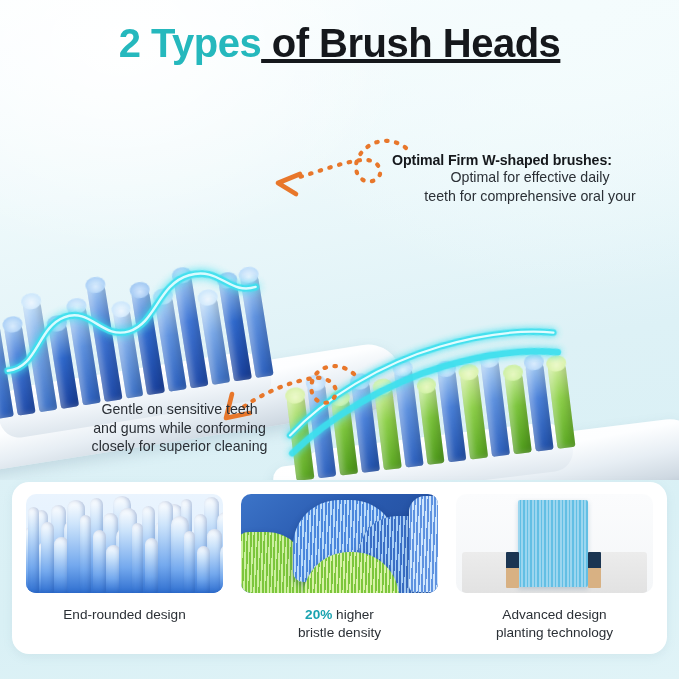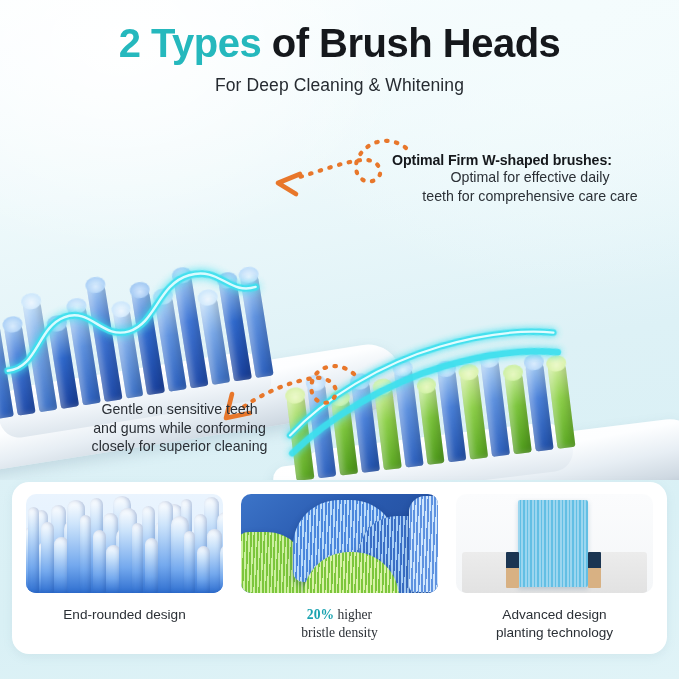--- a/index.html
+++ b/index.html
@@ -12,21 +12,21 @@
     background:
       radial-gradient(ellipse 60% 45% at 18% 6%, #ffffff 0%, rgba(255,255,255,0) 70%),
       radial-gradient(ellipse 70% 55% at 85% 2%, #f4fcfd 0%, rgba(244,252,253,0) 75%),
       linear-gradient(170deg,#fbfeff 0%, #eef9fb 26%, #ddf1f6 55%, #d9f0f5 78%, #e0f3f7 100%);
   }
 
   
   #header{position:absolute;left:0;top:22px;width:679px;text-align:center;}
   .h-line{font-size:40px;font-weight:bold;letter-spacing:-0.5px;white-space:nowrap;line-height:1.05;}
   .h-accent{color:#25b8bd;}
-  .h-dark{color:#15181c;}
+  .h-dark{color:#15181c;text-decoration:underline;}
   #subtitle{margin-top:11px;font-size:17.5px;color:#262b31;letter-spacing:0.1px;}
 
   
   #scene{position:absolute;left:0;top:108px;width:679px;height:372px;overflow:hidden;}
 
   
   .brush{position:absolute;}
   #brush-blue{left:-40px;top:88px;width:430px;height:250px;transform:rotate(-9deg);}
   #brush-green{left:265px;top:176px;width:430px;height:230px;transform:rotate(-7deg);}
 
@@ -61,33 +61,32 @@
 
   
   #card{position:absolute;left:12px;top:482px;width:655px;height:172px;
     background:#ffffff;border-radius:17px;
     box-shadow:0 3px 10px rgba(120,160,175,0.13);}
   .panel{position:absolute;top:12px;width:197px;}
   .panel .photo{width:197px;height:99px;border-radius:10px;overflow:hidden;position:relative;}
   .panel .cap{margin-top:13px;text-align:center;font-size:13.6px;color:#2b3036;line-height:1.31;}
   .cap .pct{color:#1aa3b0;font-weight:bold;}
   #panel-1{left:14px;}
-  #panel-2{left:229px;font-family:Liberation Serif, serif;}
+  #panel-2{left:229px;}
   #panel-3{left:444px;}
 
   .ph-abs{position:absolute;}
 </style>
 </head>
 <body>
 
 <div id="stage">
 
   <div id="header">
     <div class="h-line"><span class="h-accent">2 Types</span><span class="h-dark"> of Brush Heads</span></div>
-    <div id="subtitle">For Deep Cleaning &amp; Whitening</div>
   </div>
 
   <div id="scene">
 
     <div class="brush" id="brush-blue">
       <div class="handle"></div>
       <div class="head-pad"></div>
       <div class="bristles" id="bristles-blue">
           <div class="tuft" style="left: 1.96615px; width: 17.9138px; height: 104px; background: linear-gradient(rgb(188, 220, 250) 0%, rgb(94, 146, 224) 42%, rgb(43, 95, 190) 100%);">
             <div class="tip" style="background: radial-gradient(at 50% 60%, rgb(232, 244, 255) 0%, rgb(188, 220, 250) 72%);"></div>
@@ -211,21 +210,21 @@
 
     <svg class="arrow-svg" style="left:208px;top:240px;width:180px;height:80px;" viewBox="0 0 180 80">
       <path d="M146,26 C130,12 108,18 104,34 C100,50 114,60 124,52 C134,43 124,28 106,30 C84,33 56,44 34,60" fill="none" stroke="#e8772b" stroke-width="4.2" stroke-linecap="round" stroke-dasharray="1.5 8.5"></path>
       <path d="M18,70 L24,46 M18,70 L42,65" fill="none" stroke="#e8772b" stroke-width="4.6" stroke-linecap="round"></path>
     </svg>
   </div>
 
   <div class="anno" id="anno-right">
     <div class="title">Optimal Firm W-shaped brushes:</div>
     <div class="body">Optimal for effective daily</div>
-    <div class="body">teeth for comprehensive care care</div>
+    <div class="body">teeth for comprehensive oral your</div>
   </div>
 
   <div class="anno" id="anno-left">
     <div class="body">Gentle on sensitive teeth</div>
     <div class="body">and gums while conforming</div>
     <div class="body">closely for superior cleaning</div>
   </div>
 
   <div id="card">
 

